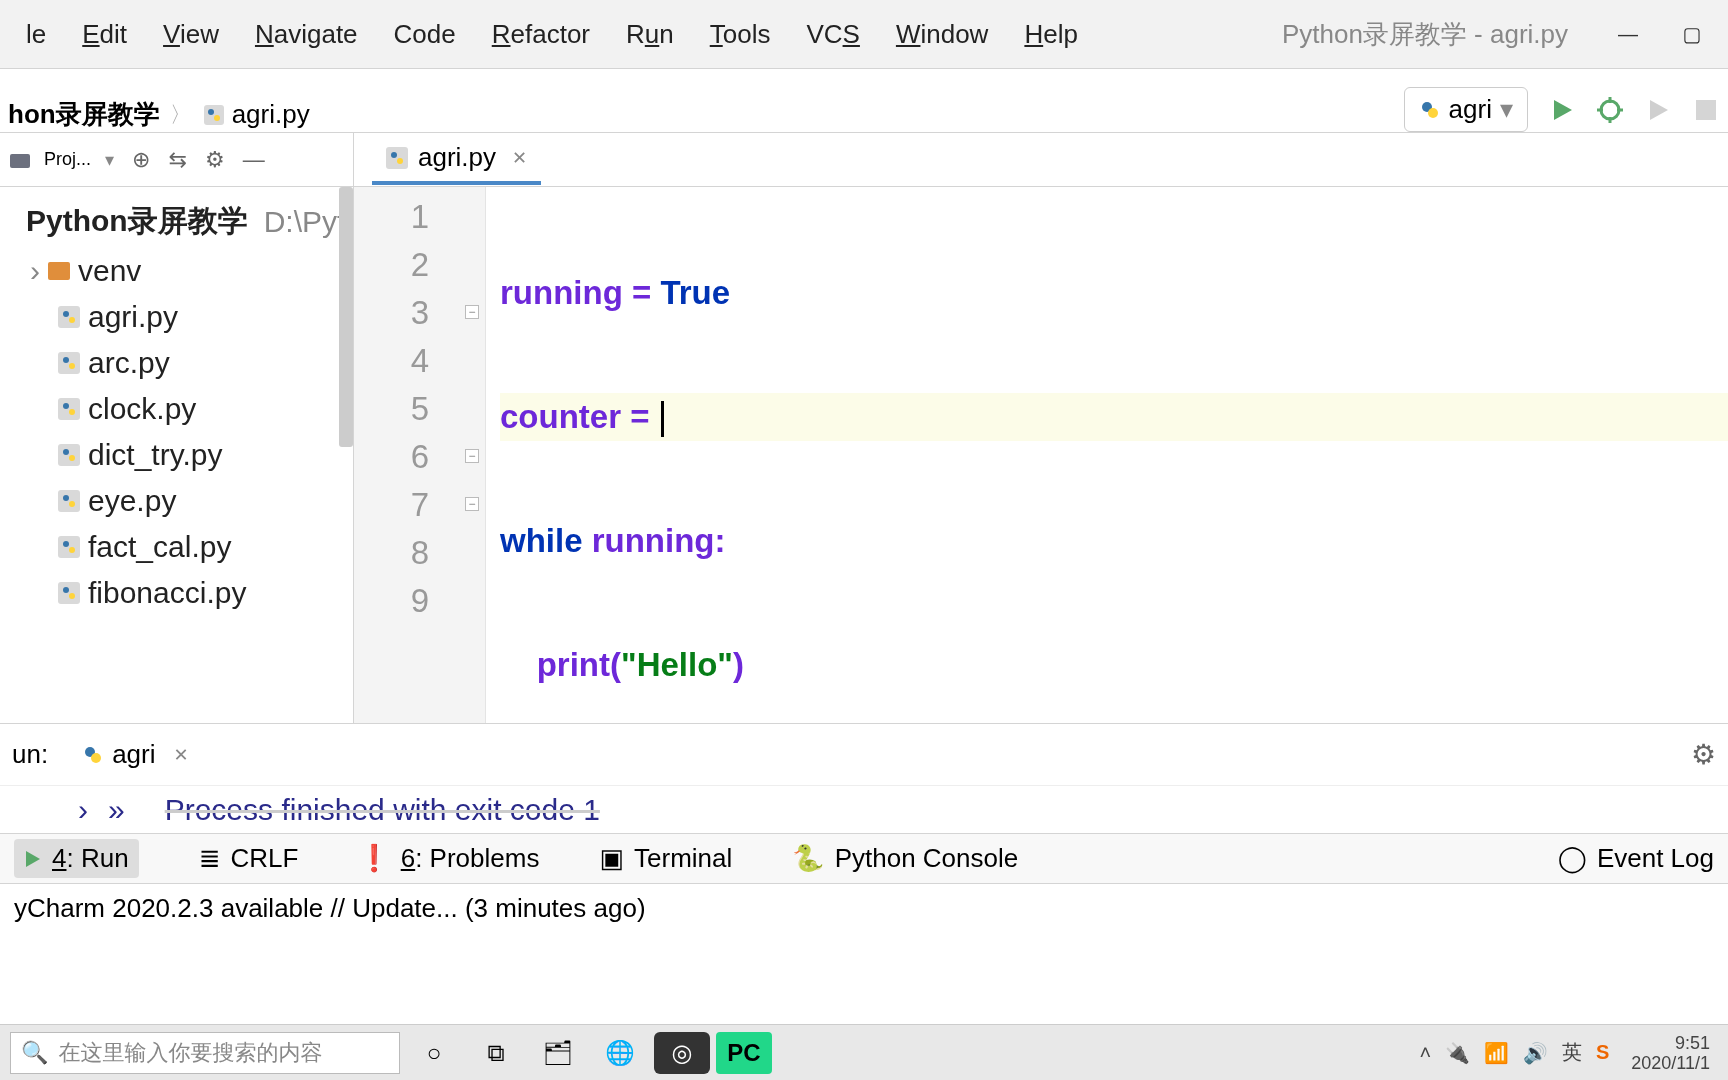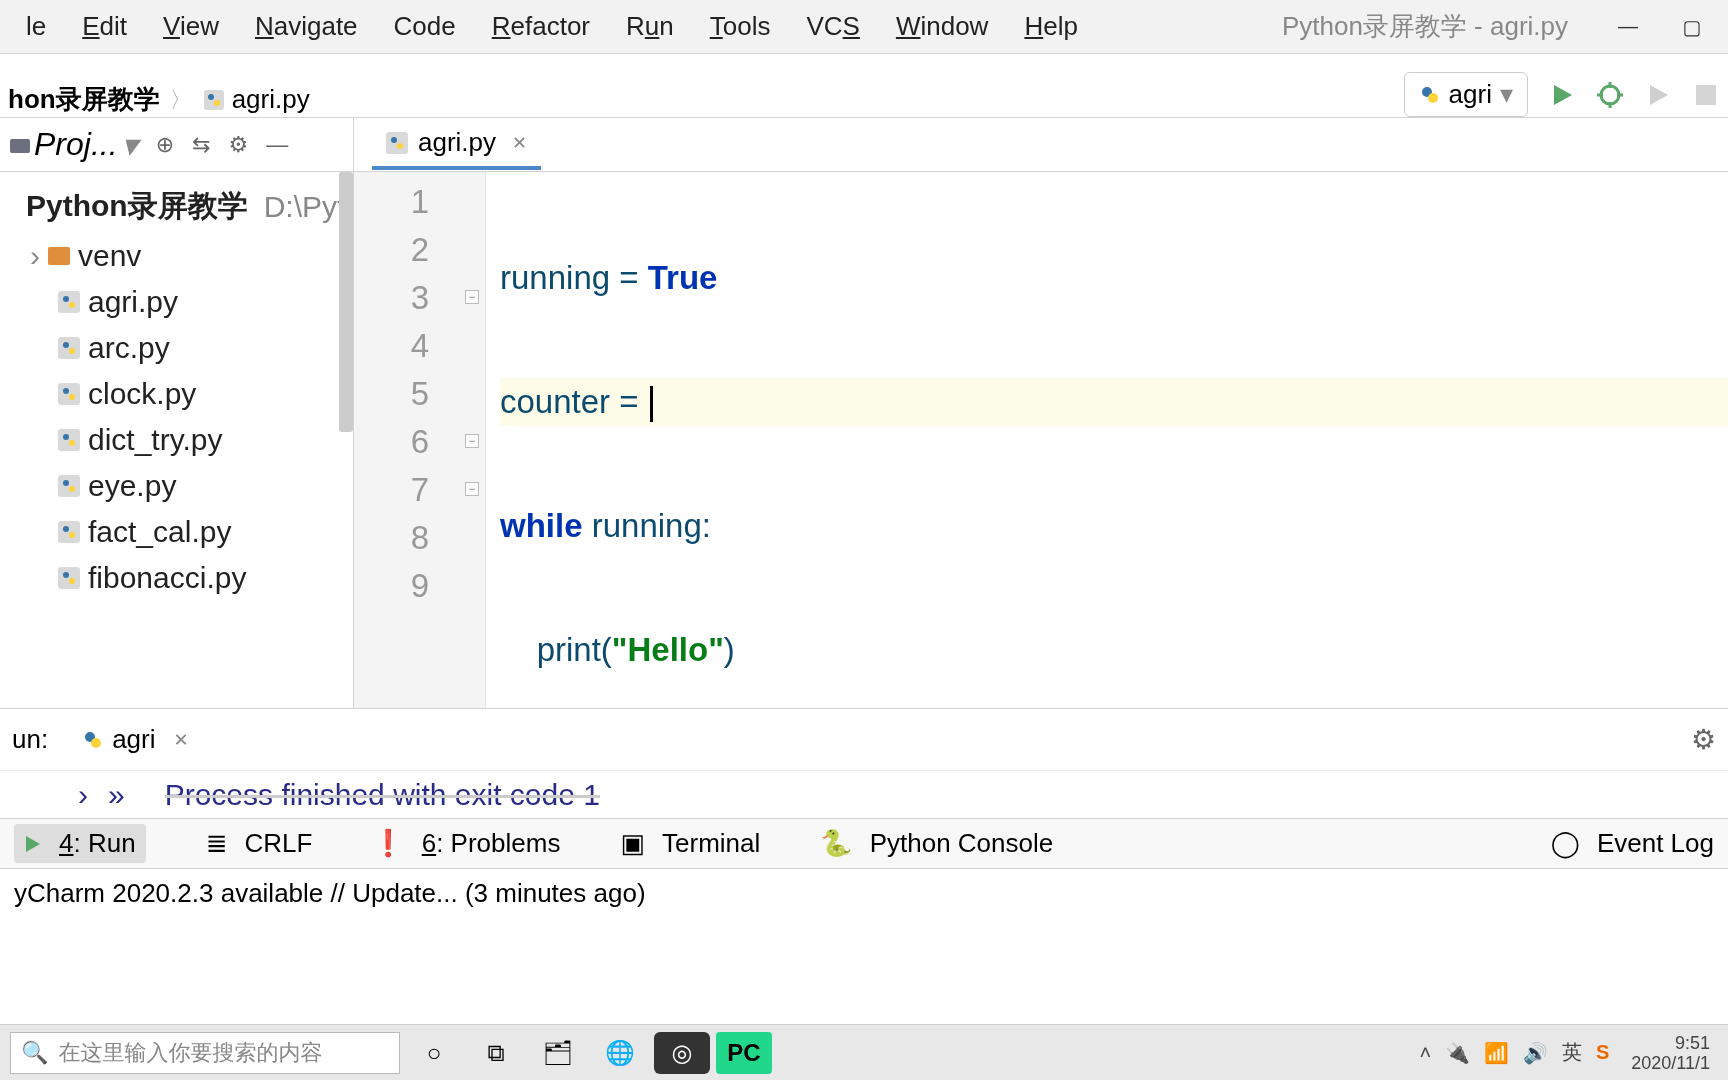--- a/index.html
+++ b/index.html
@@ -1,19 +1,19 @@
 <!DOCTYPE html>
 <html><head>
 <meta charset="utf-8">
 <style>
 * { margin: 0; padding: 0; box-sizing: border-box; font-family: "Segoe UI", Arial, sans-serif; }
 body { width: 1728px; height: 1080px; background: #fff; overflow: hidden; position: relative; }
 
 
-.menubar { height: 54px; display: flex; align-items: center; padding: 0 8px; background: #f2f2f2; border-bottom: 1px solid #d4d4d4; }
+.menubar { height: 69px; display: flex; align-items: center; padding: 0 8px; background: #f2f2f2; border-bottom: 1px solid #d4d4d4; }
 .menubar .menu-item { padding: 6px 18px; font-size: 26px; color: #222; cursor: pointer; }
 .menubar .menu-item u { text-decoration: underline; }
 .menubar .window-title { margin-left: auto; margin-right: 40px; color: #888; font-size: 26px; }
 .menubar .win-controls { display: flex; gap: 24px; margin-right: 8px; }
 .win-btn { width: 40px; height: 30px; display: flex; align-items: center; justify-content: center; font-size: 20px; color: #333; }
 
 
 .toolbar { height: 64px; display: flex; align-items: flex-end; background: #fff; border-bottom: 1px solid #d4d4d4; padding: 0 8px; }
 .breadcrumb { display: flex; align-items: center; gap: 10px; font-size: 26px; }
 .breadcrumb .bc-item { display: flex; align-items: center; gap: 6px; }
@@ -22,21 +22,21 @@
 .toolbar-right { margin-left: auto; display: flex; align-items: center; gap: 20px; }
 .run-config { display: flex; align-items: center; gap: 8px; border: 1px solid #ccc; border-radius: 6px; padding: 6px 14px; font-size: 26px; background: #fff; }
 .tb-icon { width: 28px; height: 28px; display:flex; align-items:center; justify-content:center; }
 
 
 .main { display: flex; height: 590px; }
 
 
 .project-panel { width: 354px; border-right: 1px solid #d4d4d4; display:flex; flex-direction:column; position:relative; }
 .panel-header { height: 54px; border-bottom: 1px solid #d4d4d4; display: flex; align-items: center; padding: 0 10px; gap: 18px; }
-.panel-title { font-size: 32px; display:flex; align-items:center; gap:4px;font-style:italic;}
+.panel-title { font-size: 18px; display:flex; align-items:center; gap:14px;}
 .panel-btn { font-size: 22px; color: #666; }
 .project-tree { flex:1; overflow:hidden; padding: 8px 0; font-size: 30px; }
 .tree-row { display:flex; align-items:center; gap:8px; padding: 6px 6px 6px 18px; white-space: nowrap; }
 .tree-row.indent1 { padding-left: 30px; }
 .tree-row.indent2 { padding-left: 58px; }
 .folder-icon { width:22px; height:18px; background:#6c707e; border-radius:2px; }
 .folder-icon.orange { background:#e08e3b; }
 .tree-label { color:#222; }
 .tree-path { color:#888; margin-left:8px; }
 .proj-scroll { position:absolute; right:0; top:54px; width:14px; height:260px; background:#ccc; border-radius:3px; }
@@ -49,35 +49,35 @@
 .code-area { flex:1; display:flex; font-family: "Consolas","Courier New",monospace; font-size: 33px; overflow:hidden; position:relative; }
 .gutter { width: 132px; background:#f4f4f4; border-right:1px solid #e4e4e4; text-align:right; color:#999; padding-top:6px; }
 .gutter div { height: 48px; line-height:48px; padding-right: 56px; position:relative; }
 .fold { position:absolute; right:6px; top:16px; width:14px; height:14px; border:1px solid #bbb; background:#fff; font-size:12px; line-height:12px; text-align:center; color:#888; }
 .code { flex:1; padding-top:6px; padding-left:14px; white-space:pre; }
 .code .line { height:48px; line-height:48px; }
 .line.hl { background:#fcfce8; }
 .kw { color:#0033b3; font-weight:700; }
 .const { color:#0033b3; font-weight:700; }
 .str { color:#067d17; font-weight:700; }
-.plain { color:#0c4a6e; font-weight:400; }
+.plain { color:#6d28d9; font-weight:700; }
 .cursor { display:inline-block; width:3px; height:36px; background:#000; vertical-align:middle; margin-left:2px; }
 
 
 .run-panel { height: 62px; border-top:1px solid #d4d4d4; display:flex; align-items:center; padding: 0 12px; background:#fff; position:relative;}
 .run-label { font-size:26px; margin-right: 34px; }
 .run-tab { display:flex; align-items:center; gap:8px; font-size:26px; }
 .run-tab .close { color:#888; font-size:18px; margin-left:10px;}
 .run-gear { margin-left:auto; font-size:28px; color:#666; }
 .run-output { height:48px; font-family:"Consolas",monospace; font-size:30px; color:#2a2a8a; padding-left:70px; display:flex; align-items:center; border-top:1px solid #eee; overflow:hidden; white-space:nowrap; }
 .run-nav { display:flex; align-items:center; gap:20px; padding-left:8px; }
 
 
 .tool-buttons { height: 50px; border-top:1px solid #d4d4d4; display:flex; align-items:center; padding:0 14px; gap:60px; font-size:26px; background:#f8f8f8; }
-.tool-btn { display:flex; align-items:center; gap:17px; }
+.tool-btn { display:flex; align-items:center; gap:10px; }
 .tool-btn.active { background:#ddd; padding:4px 10px; border-radius:4px; }
 .tool-right { margin-left:auto; display:flex; align-items:center; gap:10px; }
 
 
 .status { height: 50px; border-top:1px solid #d4d4d4; display:flex; align-items:center; padding:0 14px; font-size:26px; background:#fff;gap:36px; }
 .status-right { margin-left:auto; display:flex; gap:30px; }
 
 
 .taskbar { position:absolute; bottom:0; left:0; right:0; height:56px; background:#e8e8e8; border-top:1px solid #ccc; display:flex; align-items:center; padding:0 10px; gap:6px; }
 .search-box { flex: 0 0 390px; height:42px; border:1px solid #bbb; background:#fff; display:flex; align-items:center; padding:0 10px; gap:10px; font-size:22px; color:#888; }

